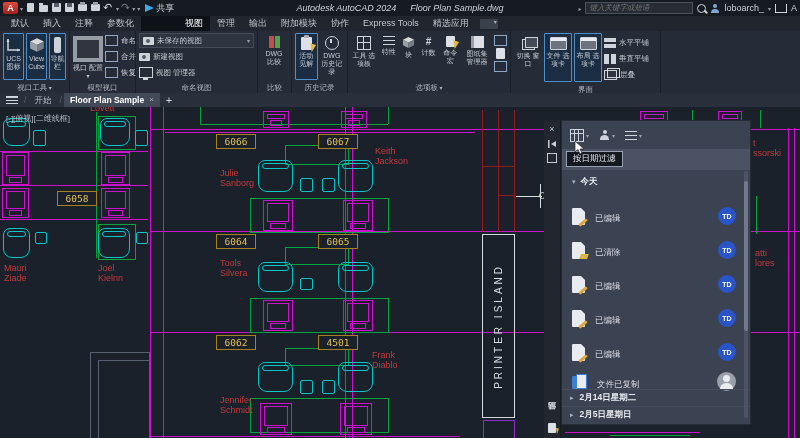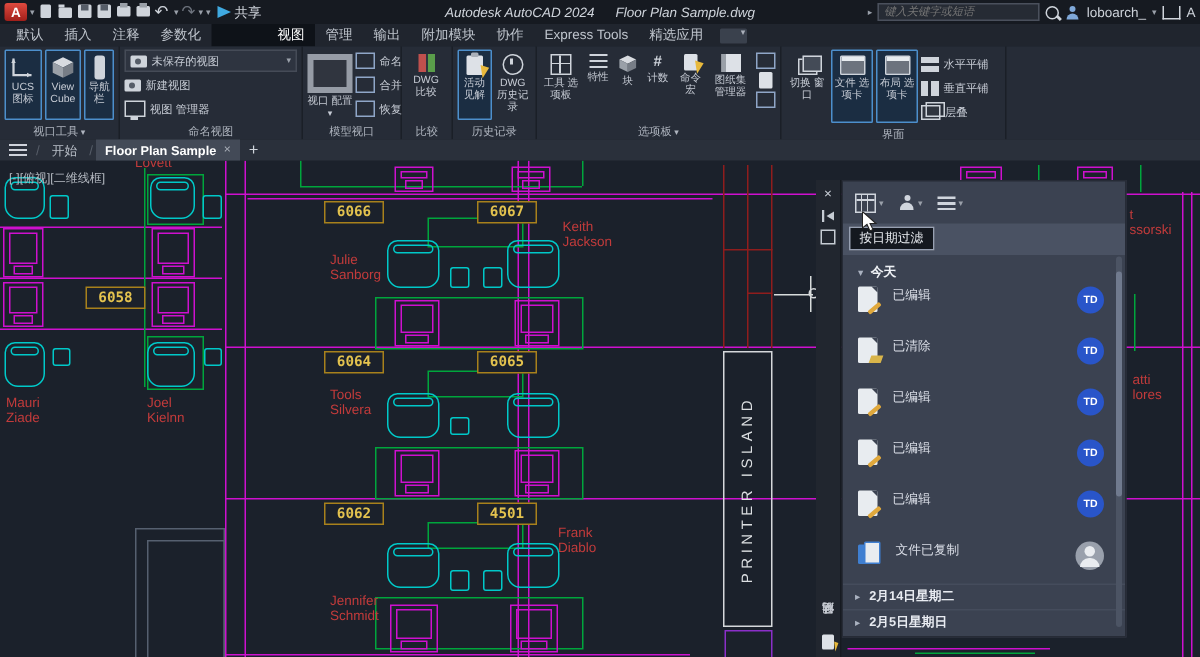--- a/index.html
+++ b/index.html
@@ -99,21 +99,21 @@
   .cad-line{position:absolute;}
   .cad-rect{position:absolute;border:1px solid;background:transparent;}
   .chair{position:absolute;border:1.5px solid #00c9c9;border-radius:7px 7px 9px 9px;box-sizing:border-box;}
   .chair-back{position:absolute;left:3px;right:3px;top:2px;height:4px;border:1px solid #00c9c9;border-radius:3px;}
   .desk{position:absolute;border:1.5px solid #cf10cf;box-sizing:border-box;}
   .desk-mon{position:absolute;left:3px;right:3px;top:2px;bottom:8px;border:1px solid #cf10cf;}
   .desk::after{content:"";position:absolute;left:6px;right:6px;bottom:1px;height:4px;border:1px solid #cf10cf;}
   .gadget{position:absolute;border:1.5px solid #00c9c9;border-radius:2px;box-sizing:border-box;}
   .room-tag{position:absolute;border:1px solid #a8811c;background:#1b212b;color:#e3c24e;font-size:9.5px;
             line-height:13px;width:38px;height:13px;text-align:center;z-index:2;
-            font-family:"DejaVu Sans Mono",monospace;font-weight:bold;}
+            font-family:"DejaVu Sans Mono",monospace;}
   .name-label{position:absolute;color:#c23b3b;font-size:9px;line-height:10px;z-index:2;white-space:nowrap;}
   .printer-island{position:absolute;border:1.5px solid #d5d8db;z-index:2;display:flex;align-items:center;justify-content:center;box-sizing:border-box;}
   .pi-text{writing-mode:vertical-rl;transform:rotate(180deg);font-size:10px;letter-spacing:3px;color:#dcdfe2;white-space:nowrap;}
   .dim-circle{position:absolute;width:5px;height:5px;border:1px solid #d5d8db;border-radius:50%;z-index:2;}
   .vp-label{position:absolute;left:6px;top:6px;color:#b7bcc4;font-size:8px;z-index:3;}
   
   .pal-strip{position:absolute;left:544px;top:120px;width:17px;height:318px;background:#21262f;
              border-right:1px solid #161a21;z-index:6;display:flex;flex-direction:column;align-items:center;
              padding-top:4px;box-sizing:border-box;gap:5px;}
   .strip-ic{width:11px;height:11px;color:#c6ccd4;font-size:9px;line-height:11px;text-align:center;}
@@ -136,21 +136,21 @@
   .pi-person::after{content:"";position:absolute;left:1px;top:5px;width:9px;height:5px;border-radius:5px 5px 0 0;background:#d0d5dd;}
   .pi-list{width:12px;height:9px;background:repeating-linear-gradient(#d0d5dd 0 1.5px,transparent 1.5px 4px);}
   .filter-band{position:absolute;left:0;top:28px;right:0;height:21px;background:#4a5263;}
   .tooltip{position:absolute;left:4px;top:2px;border:1px solid #97a0b2;background:#14181f;color:#e8ebf0;
            font-size:8.5px;padding:1px 6px;white-space:nowrap;z-index:8;}
   .cursor-arrow{position:absolute;left:12px;top:20px;z-index:9;}
   .group-row{position:absolute;left:0;top:52px;right:0;height:18px;display:flex;align-items:center;gap:5px;
              padding-left:10px;font-weight:bold;color:#eef1f5;}
   .chev{color:#aab2c0;font-size:7px;font-family:"DejaVu Sans",sans-serif;}
   .alist{position:absolute;left:0;top:70px;right:0;}
-  .arow{height:34px;display:flex;align-items:flex-start;padding-left:10px;gap:10px;}
+  .arow{height:34px;display:flex;align-items:flex-end;padding-left:10px;gap:10px;}
   .arow.short{height:30px;}
   .arow .albl{flex:1;color:#d9dde6;}
   .ai-doc{width:13px;height:17px;background:#e8ecf0;border-radius:1px;position:relative;flex-shrink:0;}
   .ai-doc::before{content:"";position:absolute;right:0;top:0;border-left:4px solid transparent;border-top:4px solid #3b4251;}
   .ai-pencil::after{content:"";position:absolute;right:-3px;bottom:1px;width:10px;height:3px;background:#e0a83c;
                     border-radius:1px;transform:rotate(-40deg);}
   .ai-eraser::after{content:"";position:absolute;right:-3px;bottom:0;width:8px;height:5px;background:#d9b54a;
                     transform:skewX(-20deg);}
   .ai-copy{width:15px;height:17px;position:relative;flex-shrink:0;}
   .ai-copy::before{content:"";position:absolute;left:0;top:2px;width:9px;height:13px;background:#3f7fd1;border-radius:1px;}
@@ -214,21 +214,21 @@
     <div class="tab">输出</div>
     <div class="tab">附加模块</div>
     <div class="tab">协作</div>
     <div class="tab">Express Tools</div>
     <div class="tab">精选应用</div>
     <div class="tab-extra"></div>
   </div>
 
 <div class="ribbon">
 
-  <div class="rp" style="width:80px">
+  <div class="rp" style="width:70px">
     <div class="rp-body">
       <div class="rbtn sel">
         <svg class="ric" width="18" height="16" viewBox="0 0 18 16">
           <path d="M3 2 L3 13 L15 13" stroke="#cfd4db" stroke-width="1.5" fill="none"></path>
           <path d="M3 2 L1.5 5 L4.5 5 Z M15 13 L12 11.5 L12 14.5 Z" fill="#cfd4db"></path>
         </svg>
         <span>UCS 图标</span>
       </div>
       <div class="rbtn sel">
         <svg class="ric" width="18" height="16" viewBox="0 0 14 14">
@@ -237,39 +237,20 @@
           <polygon points="13,4 7,7 7,13 13,10" fill="#777d86"></polygon>
         </svg>
         <span>View Cube</span>
       </div>
       <div class="rbtn sel" style="width:24px">
         <span class="ric ri-navbar"></span>
         <span>导航栏</span>
       </div>
     </div>
     <div class="rp-label lbl-caret">视口工具</div>
-  </div>
-
-  <div class="rp" style="width:122px">
-    <div class="rp-body rcol" style="display:flex;flex-direction:column;gap:1px;">
-      <div class="vdrop">
-        <span class="ric ri-cam" style="margin:0"></span>
-        <span>未保存的视图</span>
-        <span class="caret dd">▾</span>
-      </div>
-      <div class="rrow">
-        <span class="ric ri-cam" style="margin:0"></span>
-        <span>新建视图</span>
-      </div>
-      <div class="rrow">
-        <span class="ric ri-monitor" style="margin:0"></span>
-        <span>视图 管理器</span>
-      </div>
-    </div>
-    <div class="rp-label">命名视图</div>
   </div>
 
   <div class="rp" style="width:66px">
     <div class="rp-body">
       <div class="rbtn" style="width:32px">
         <span class="ric ri-vpbig"></span>
         <span class="lbl-caret">视口 配置</span>
       </div>
       <div class="rcol">
         <div class="rrow">
@@ -280,20 +261,39 @@
           <span class="ric ri-sq" style="margin:0"></span>
           <span>合并</span>
         </div>
         <div class="rrow">
           <span class="ric ri-sq" style="margin:0"></span>
           <span>恢复</span>
         </div>
       </div>
     </div>
     <div class="rp-label">模型视口</div>
+  </div>
+
+  <div class="rp" style="width:122px">
+    <div class="rp-body rcol" style="display:flex;flex-direction:column;gap:1px;">
+      <div class="vdrop">
+        <span class="ric ri-cam" style="margin:0"></span>
+        <span>未保存的视图</span>
+        <span class="caret dd">▾</span>
+      </div>
+      <div class="rrow">
+        <span class="ric ri-cam" style="margin:0"></span>
+        <span>新建视图</span>
+      </div>
+      <div class="rrow">
+        <span class="ric ri-monitor" style="margin:0"></span>
+        <span>视图 管理器</span>
+      </div>
+    </div>
+    <div class="rp-label">命名视图</div>
   </div>
 
   <div class="rp" style="width:34px">
     <div class="rp-body">
       <div class="rbtn" style="width:26px">
         <span class="ric ri-cmp"></span>
         <span>DWG 比较</span>
       </div>
     </div>
     <div class="rp-label">比较</div>

